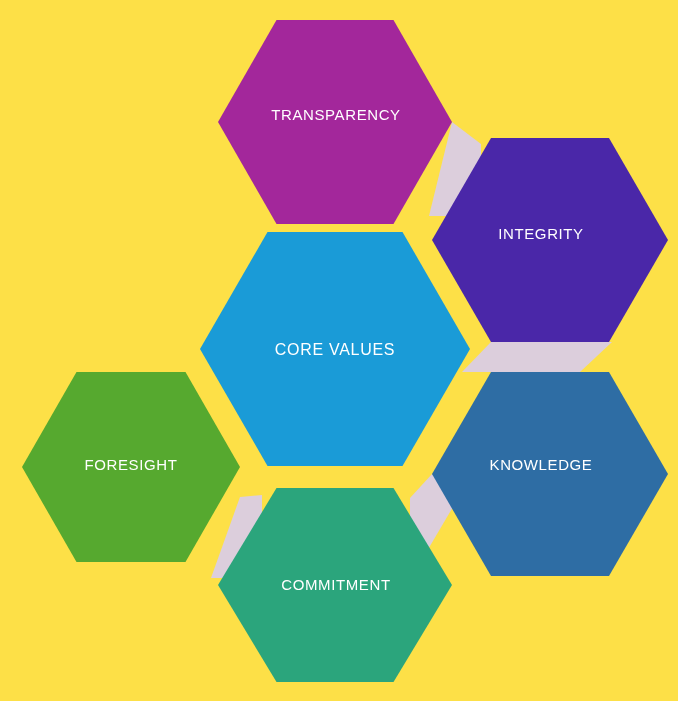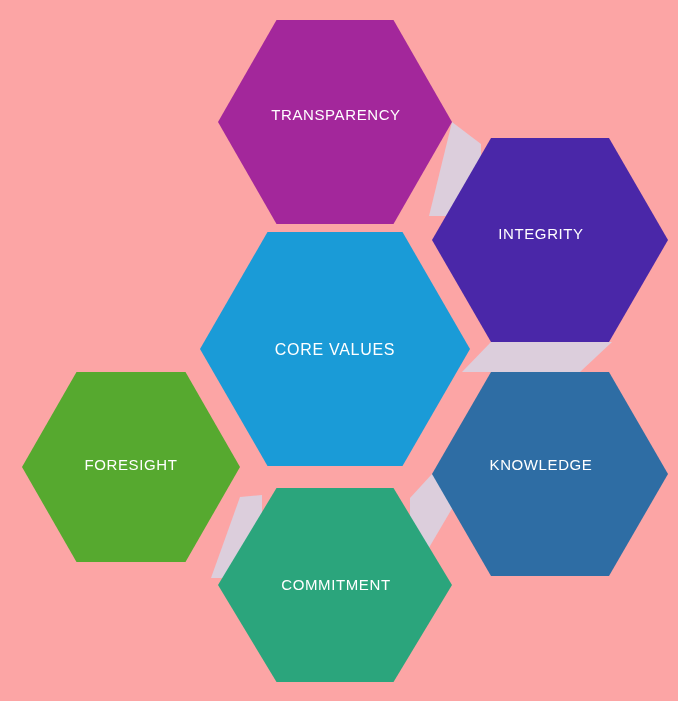--- a/index.html
+++ b/index.html
@@ -11,21 +11,21 @@
   body {
     width: 678px;
     height: 701px;
     overflow: hidden;
     font-family: "Liberation Sans", sans-serif;
   }
   #diagram-root {
     position: relative;
     width: 678px;
     height: 701px;
-    background: #fca5a5;
+    background: #fde047;
   }
   #hex-svg {
     position: absolute;
     top: 0;
     left: 0;
     width: 678px;
     height: 701px;
     display: block;
   }
   .hex-label {

